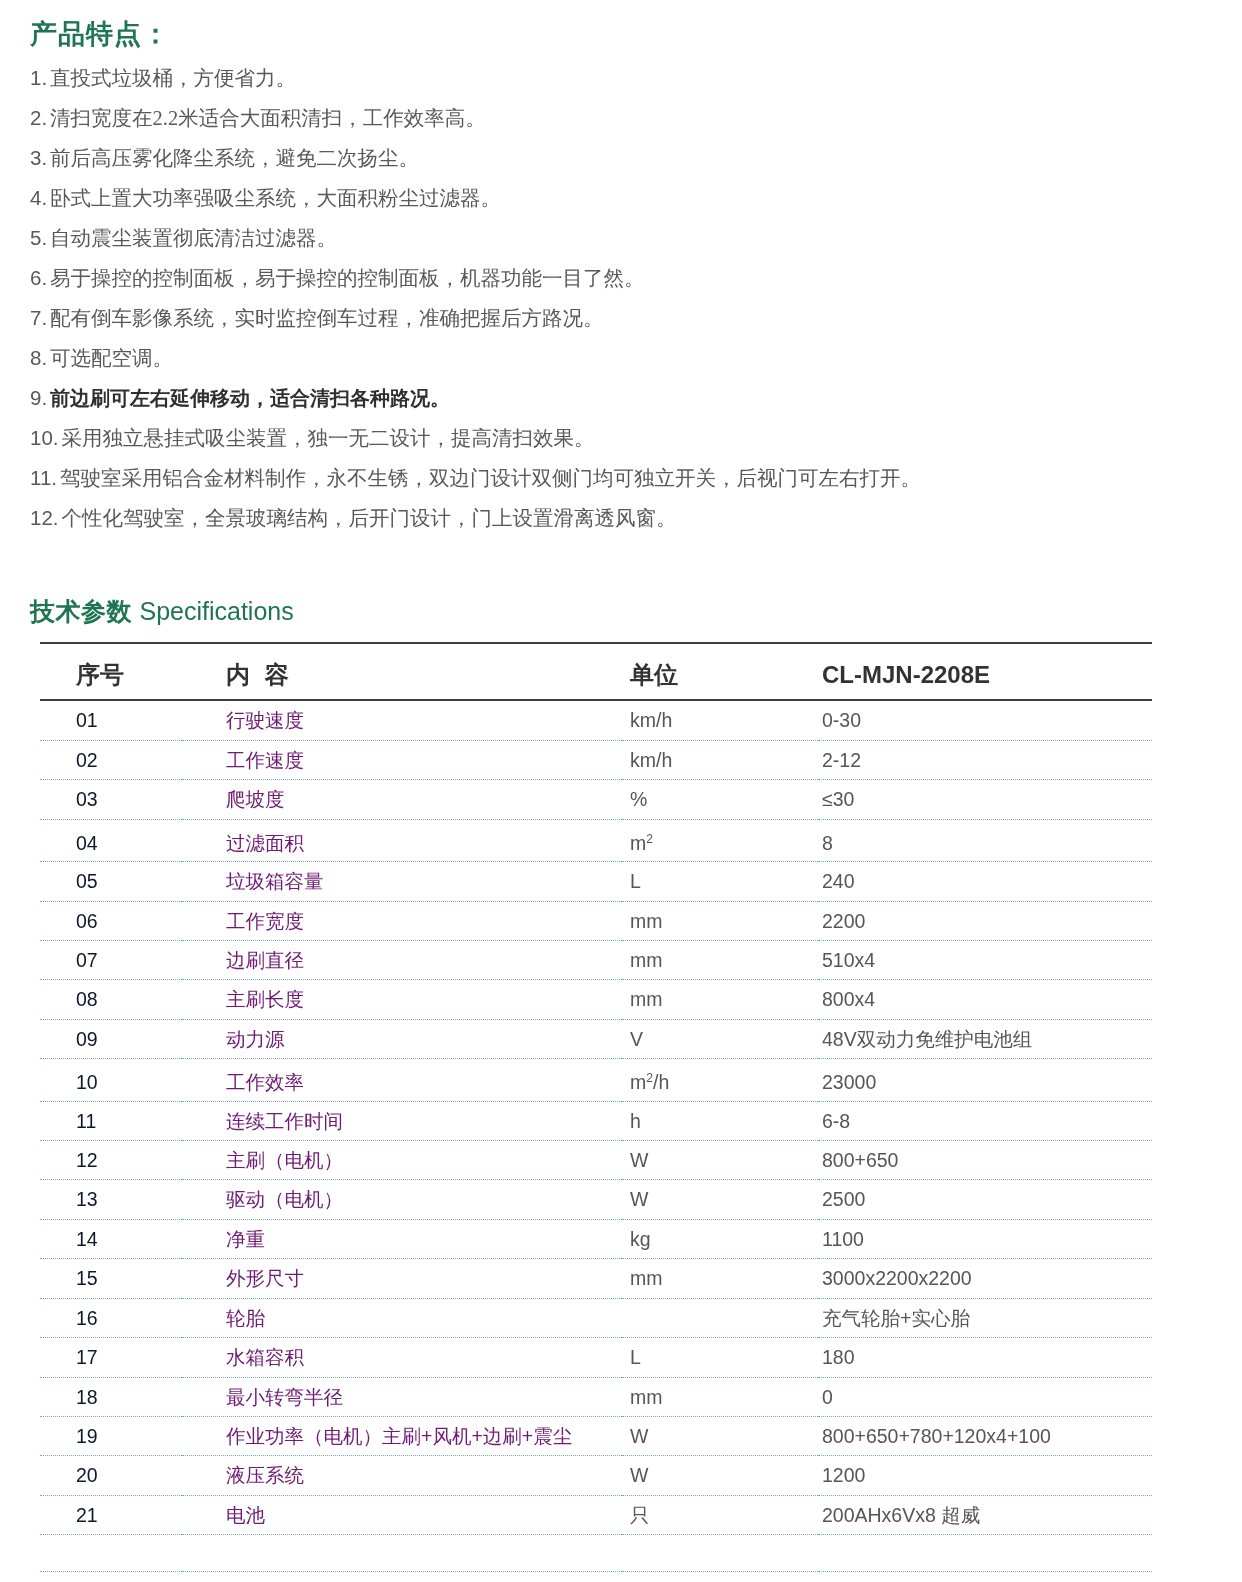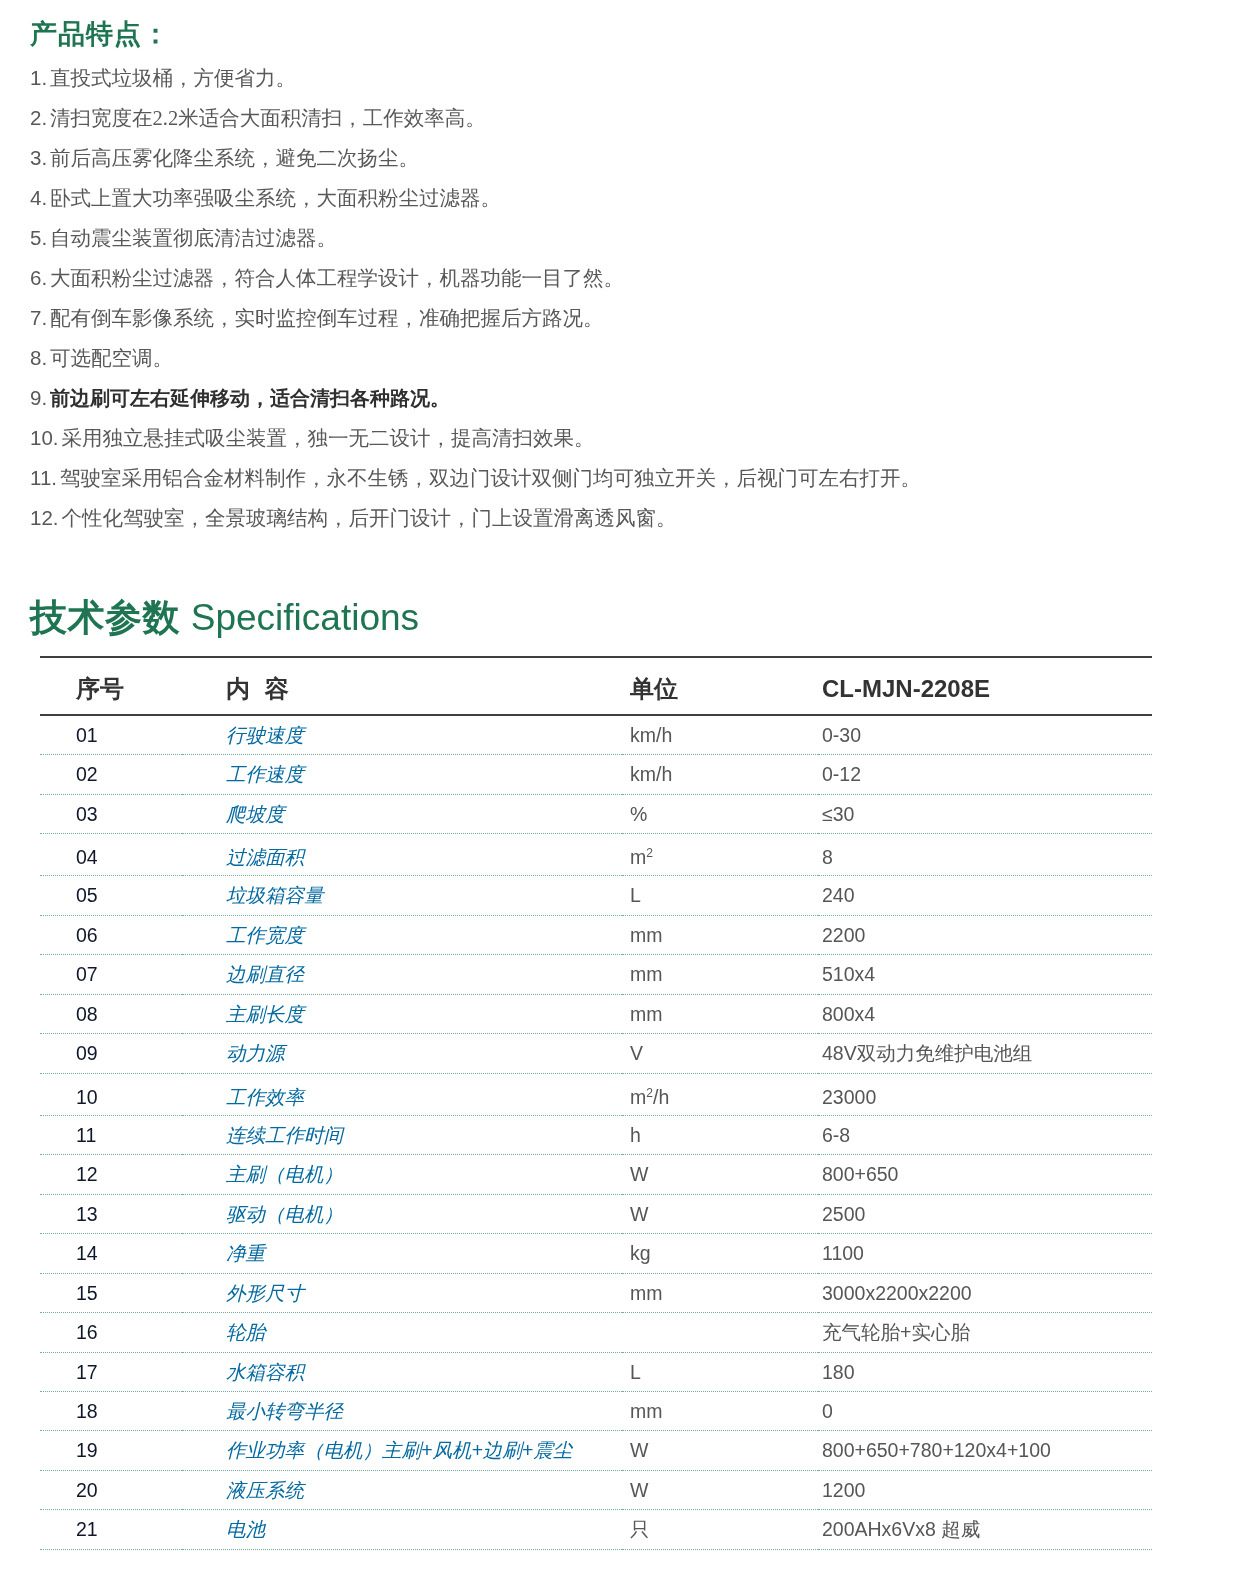--- a/index.html
+++ b/index.html
@@ -73,21 +73,21 @@
 
   
   .specs {
     position: absolute;
     left: 0;
     top: 596px;
     width: 1242px;
   }
   .specs-title {
     margin: 0 0 16px 30px;
-    font-size: 37px;
+    font-size: 25px;
     font-weight: bold;
     color: #1f7551;
     letter-spacing: 0.5px;
     line-height: 1.2;
   }
   .specs-title .en {
     font-weight: normal;
     letter-spacing: 0;
   }
 
@@ -121,21 +121,21 @@
   table.spec-table tbody td {
     font-size: 19.5px;
     color: #565656;
     border-bottom: 1.6px dotted #74b09a;
     padding: 8px 0 8px 0;
     vertical-align: middle;
     line-height: 1.15;
     white-space: nowrap;
   }
   table.spec-table tbody td.td-no   { padding-left: 36px; color:#0f172a; }
-  table.spec-table tbody td.td-item { padding-left: 44px; color:#0369a1;font-style:italic; }
+  table.spec-table tbody td.td-item { padding-left: 44px; color:#701a75; }
   table.spec-table tbody td.td-unit { padding-left: 8px; }
   table.spec-table tbody td.td-val  { padding-left: 4px; }
 
   table.spec-table tbody tr.tall td { padding-top: 12px; padding-bottom: 7px; }
   table.spec-table tbody tr.blank td { height: 36px; padding: 0; }
 
   sup { font-size: 0.62em; vertical-align: super; line-height: 0; }
 </style>
 </head>
 <body>
@@ -160,21 +160,21 @@
         <li class="feature-item">
           <span class="idx">4.</span>
           <span class="txt">卧式上置大功率强吸尘系统，大面积粉尘过滤器。</span>
         </li>
         <li class="feature-item">
           <span class="idx">5.</span>
           <span class="txt">自动震尘装置彻底清洁过滤器。</span>
         </li>
         <li class="feature-item">
           <span class="idx">6.</span>
-          <span class="txt">大面积粉尘过滤器，符合人体工程学设计，机器功能一目了然。</span>
+          <span class="txt">易于操控的控制面板，易于操控的控制面板，机器功能一目了然。</span>
         </li>
         <li class="feature-item">
           <span class="idx">7.</span>
           <span class="txt">配有倒车影像系统，实时监控倒车过程，准确把握后方路况。</span>
         </li>
         <li class="feature-item">
           <span class="idx">8.</span>
           <span class="txt">可选配空调。</span>
         </li>
         <li class="feature-item is-bold">
@@ -221,21 +221,21 @@
           <tr>
             <td class="td-no">01</td>
             <td class="td-item">行驶速度</td>
             <td class="td-unit">km/h</td>
             <td class="td-val">0-30</td>
           </tr>
           <tr>
             <td class="td-no">02</td>
             <td class="td-item">工作速度</td>
             <td class="td-unit">km/h</td>
-            <td class="td-val">0-12</td>
+            <td class="td-val">2-12</td>
           </tr>
           <tr>
             <td class="td-no">03</td>
             <td class="td-item">爬坡度</td>
             <td class="td-unit">%</td>
             <td class="td-val">≤30</td>
           </tr>
           <tr class="tall">
             <td class="td-no">04</td>
             <td class="td-item">过滤面积</td>

